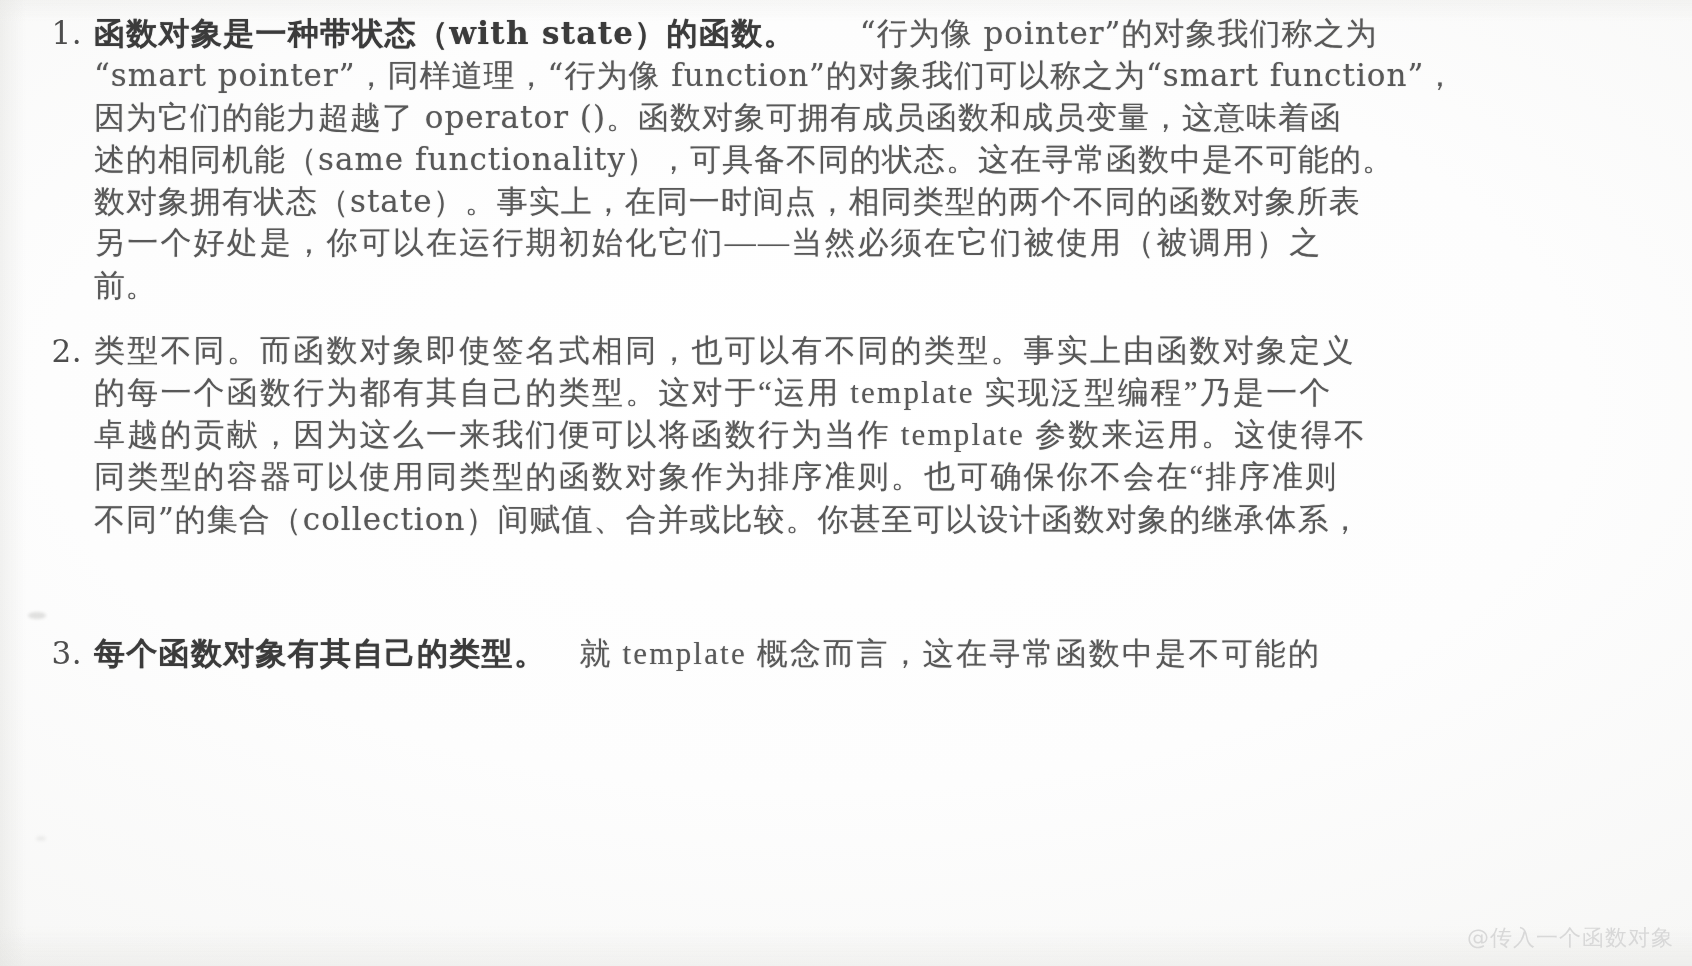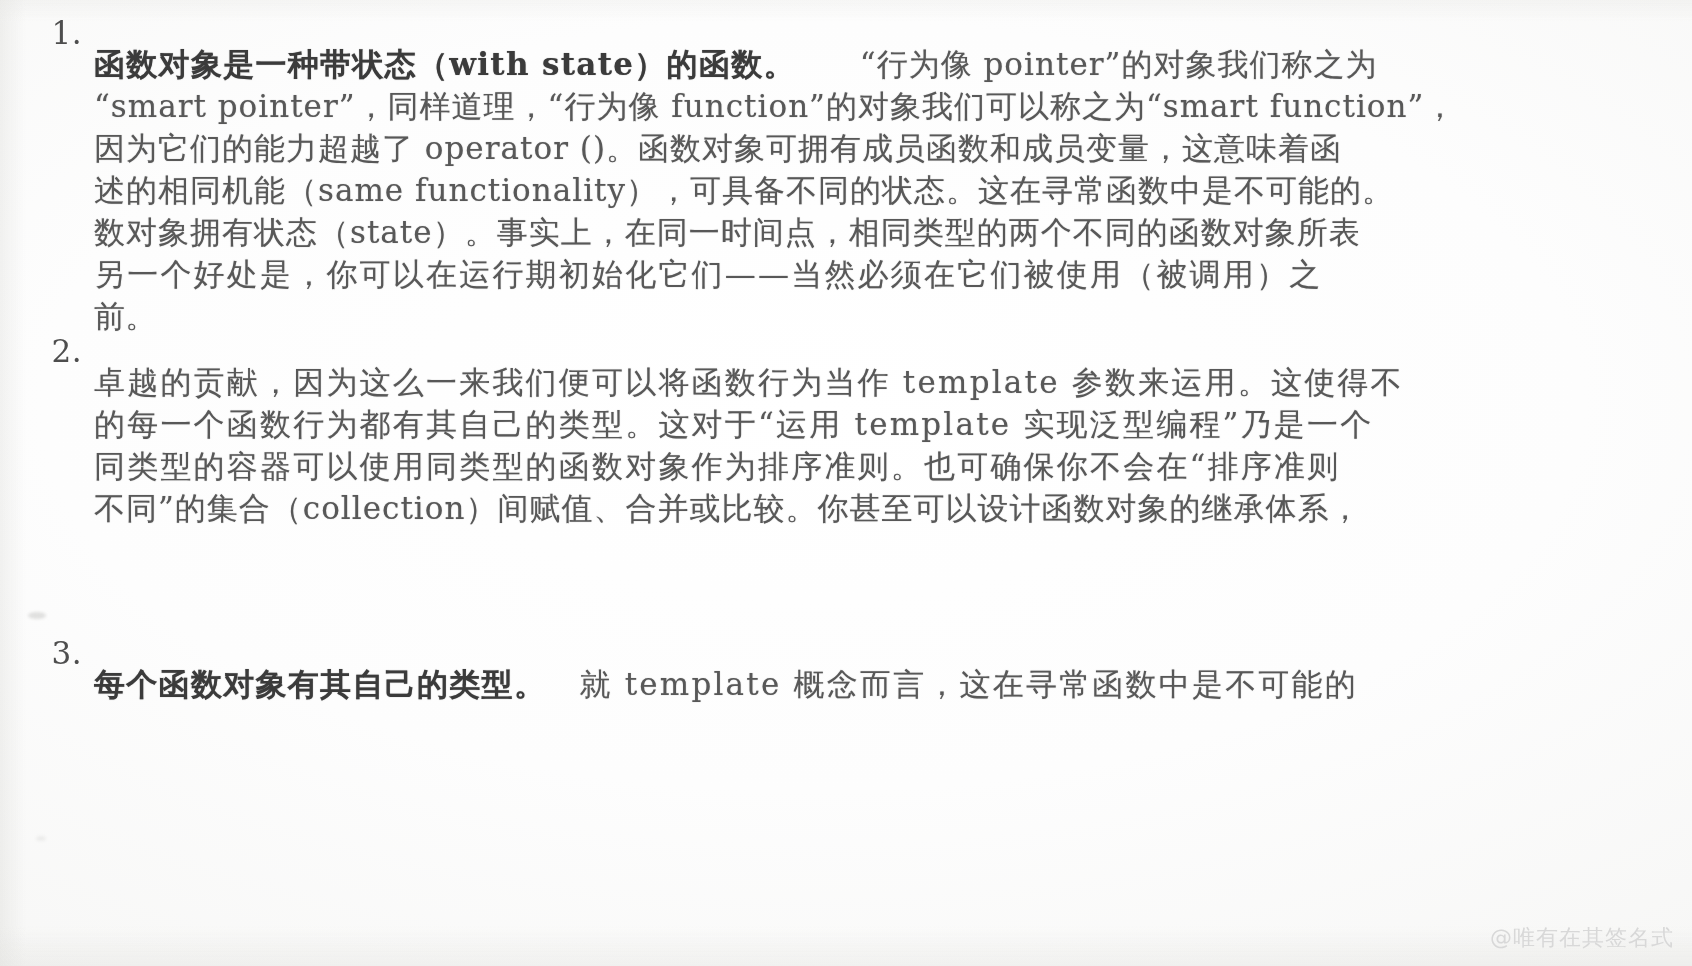--- a/index.html
+++ b/index.html
@@ -66,42 +66,41 @@
     font-size: 31px;
     line-height: 42px;
     color: #4e4e4e;
     letter-spacing: .5px;
   }
 
   .lines {
     position: absolute;
     left: 94px;
     width: 1434px;
-    margin-top: 31px;
   }
 
   .ln {
     height: 42px;
     line-height: 42px;
     white-space: nowrap;
     font-size: 31px;
     color: #585858;
     letter-spacing: .2px;
     text-shadow: 0 0 1.1px rgba(120,120,120,0.55);
   }
   .b {
     font-weight: bold;
     color: #3b3b3b;
     letter-spacing: 1.3px;
     text-shadow: 0 0 1px rgba(70,70,70,0.6);
   }
 
   
   .w1 { letter-spacing: 1.0px; }
-  .w2 { letter-spacing: 2.2px; }
+  .w2 { letter-spacing: 2.2px; font-family: Liberation Serif, serif; }
 
   #watermark {
     position: absolute;
     right: 18px;
     bottom: 14px;
     font-size: 22px;
     line-height: 28px;
     color: #d8d8d8;
     font-family: "DejaVu Sans", "Liberation Sans", sans-serif;
     letter-spacing: 1px;
@@ -140,33 +139,34 @@
           <div class="ln w1">述的相同机能（same functionality），可具备不同的状态。这在寻常函数中是不可能的。</div>
           <div class="ln w1">数对象拥有状态（state）。事实上，在同一时间点，相同类型的两个不同的函数对象所表</div>
           <div class="ln w2">另一个好处是，你可以在运行期初始化它们——当然必须在它们被使用（被调用）之</div>
           <div class="ln">前。</div>
         </div>
       </div>
 
       <div class="item" style="top:330px;">
         <div class="marker">2.</div>
         <div class="lines">
+          <div class="ln w2">类型不同。而函数对象即使签名式相同，也可以有不同的类型。事实上由函数对象定义</div>
+          <div class="ln w2">的每一个函数行为都有其自己的类型。这对于“运用 template 实现泛型编程”乃是一个</div>
           <div class="ln w2">卓越的贡献，因为这么一来我们便可以将函数行为当作 template 参数来运用。这使得不</div>
-          <div class="ln w2">的每一个函数行为都有其自己的类型。这对于“运用 template 实现泛型编程”乃是一个</div>
           <div class="ln w2">同类型的容器可以使用同类型的函数对象作为排序准则。也可确保你不会在“排序准则</div>
           <div class="ln w1">不同”的集合（collection）间赋值、合并或比较。你甚至可以设计函数对象的继承体系，</div>
         </div>
       </div>
 
       <div class="item" style="top:632px;">
         <div class="marker">3.</div>
         <div class="lines">
           <div class="ln">
             <span class="b">每个函数对象有其自己的类型。</span><span class="w2">　就 template 概念而言，这在寻常函数中是不可能的</span>
           </div>
         </div>
       </div>
 
     </div>
   </div>
 
-  <div id="watermark">@唯有在其签名式</div>
+  <div id="watermark">@传入一个函数对象</div>
 </div>
 
 </body></html>

